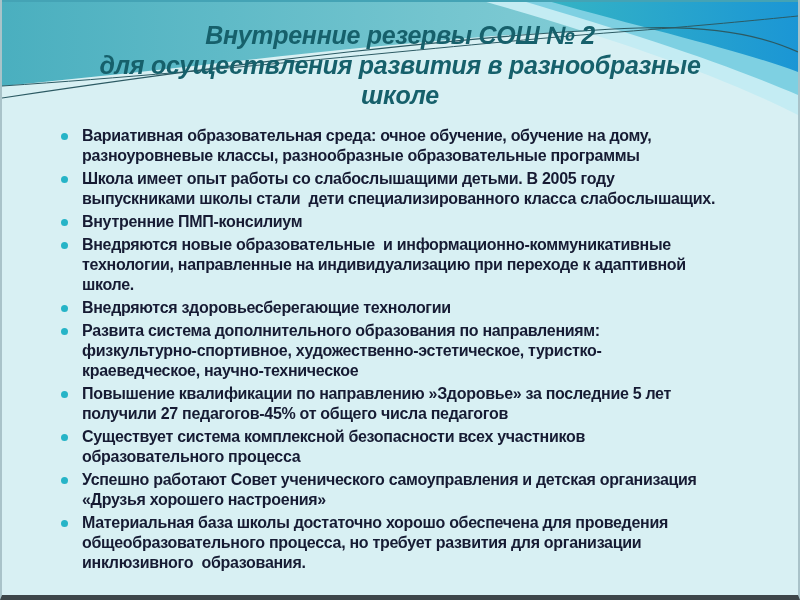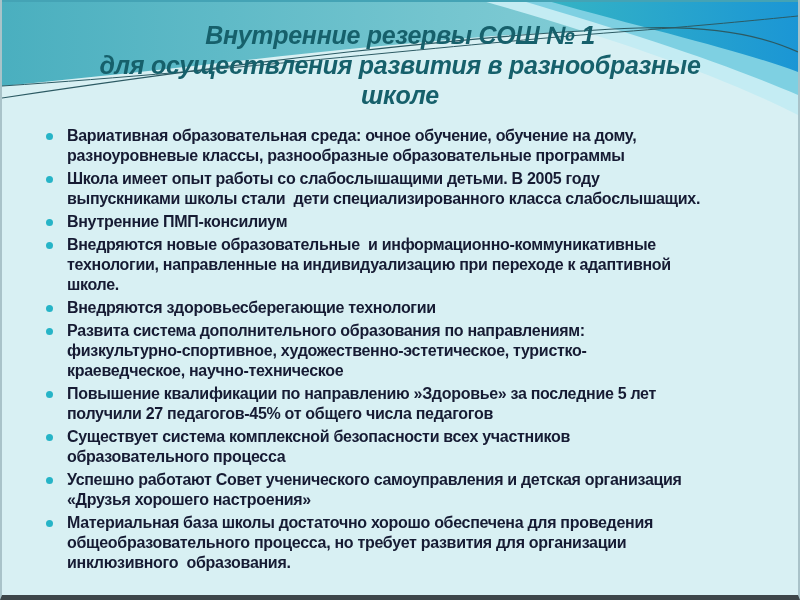--- a/index.html
+++ b/index.html
@@ -35,21 +35,21 @@
     color: #16606b;
     font-size: 25px;
     line-height: 30px;
     font-weight: bold;
     font-style: italic;
     letter-spacing: -0.3px;
   }
   .bullet-list {
     position: absolute;
     top: 126px;
-    left: 38px;
+    left: 53px;
     right: 26px;
     margin: 0;
     padding: 0;
     list-style: none;
   }
   .bullet-list li {
     position: relative;
     padding-left: 27px;
     margin-bottom: 3px;
     color: #161b33;
@@ -99,21 +99,21 @@
 
     <path d="M 545 0 C 660 32, 740 50, 800 72 L 800 0 Z" fill="url(#blueGrad)"></path>
 
     <path d="M 0 98 C 240 62, 480 34, 640 28 C 720 25, 770 38, 800 52" fill="none" stroke="#2c5a63" stroke-width="1.2"></path>
     <path d="M 0 86 C 240 70, 460 44, 620 32 C 700 26, 760 20, 800 16" fill="none" stroke="#2c5a63" stroke-width="1"></path>
 
     <rect x="0" y="0" width="800" height="2" fill="#44a3b5"></rect>
   </svg>
 
   <div class="title-block">
-    <div>Внутренние резервы СОШ № 1</div>
+    <div>Внутренние резервы СОШ № 2</div>
     <div>для осуществления развития в разнообразные</div>
     <div>школе</div>
   </div>
 
   <ul class="bullet-list">
     <li>
       <span class="bullet-dot"></span>
       <span class="bullet-text">Вариативная образовательная среда: очное обучение, обучение на дому,
 разноуровневые классы, разнообразные образовательные программы</span>
     </li>

